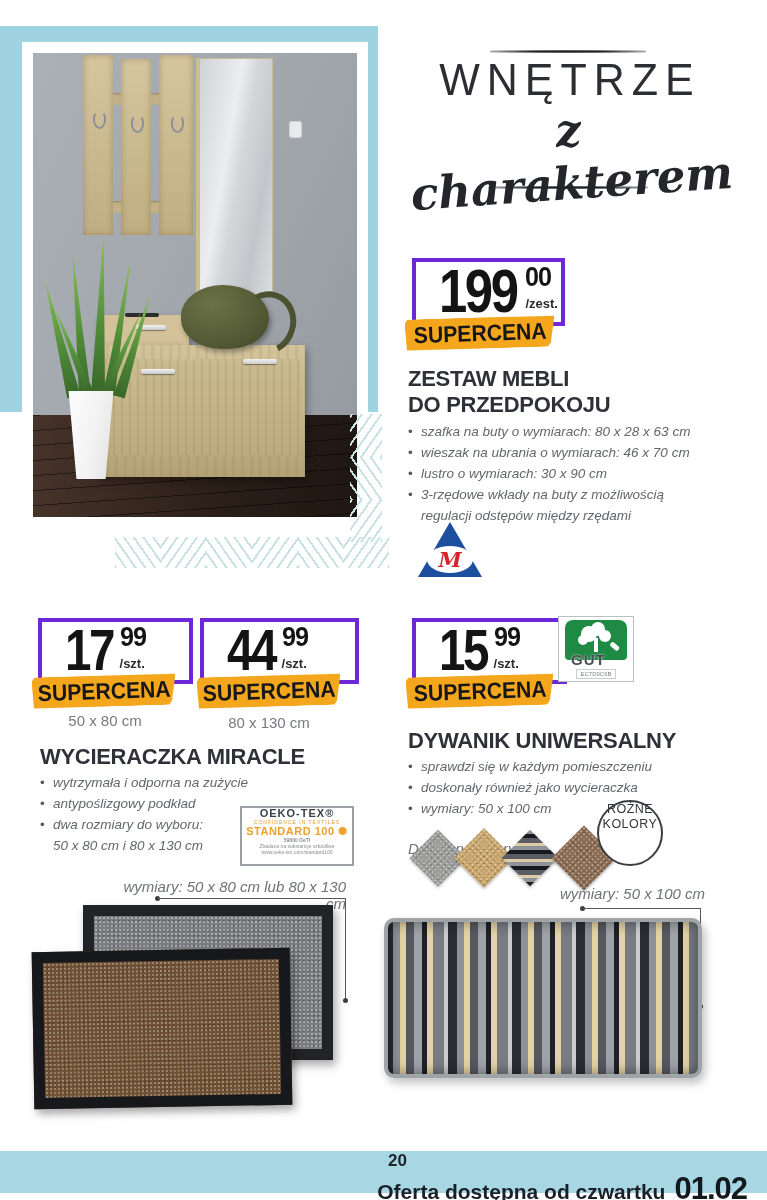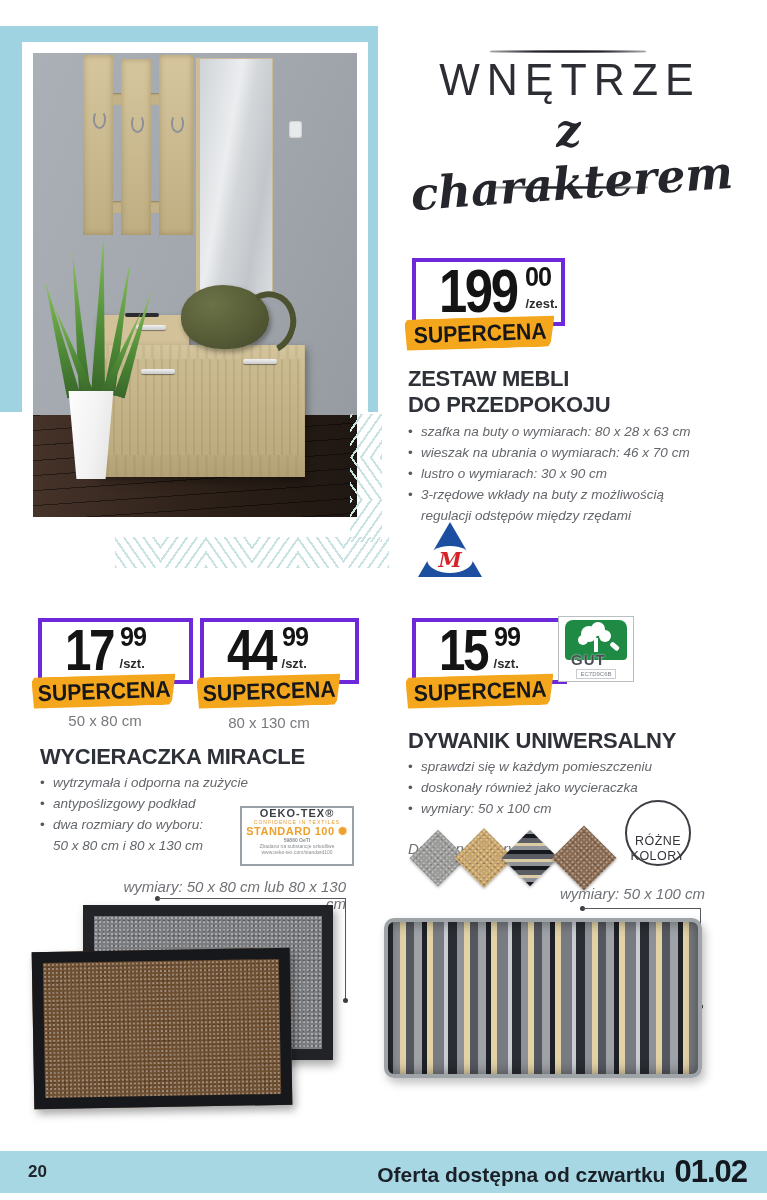--- a/index.html
+++ b/index.html
@@ -107,43 +107,43 @@
   .gut{left:558px;top:616px;width:74px;height:64px;border:1px solid #b9bec2;background:#fff;text-align:center;}
   .gut-green{position:relative;margin:3px auto 0;width:62px;height:40px;background:#1e8a44;border-radius:8px 8px 4px 4px;}
   .gut-name{position:absolute;left:6px;bottom:-8px;font-weight:bold;font-size:15px;color:#4a4e54;letter-spacing:1px;
             text-shadow:0 0 2px #fff;}
   .gut-code{margin-top:9px;font-size:6px;color:#7d8186;border:1px solid #c9cdd1;display:inline-block;padding:0 3px;line-height:8px;}
 
   
   .diamond{position:absolute;transform:rotate(45deg);box-shadow:1px 1px 3px rgba(0,0,0,.3);}
   .dot-tex{background-image:radial-gradient(rgba(255,255,255,.35) 1px,transparent 1px),
             radial-gradient(rgba(0,0,0,.28) 1px,transparent 1px);background-size:4px 4px,5px 5px;background-position:0 0,2px 2px;}
-  .colors-circle{left:625px;top:800px;width:62px;height:62px;border:2px solid #3c3e44;border-radius:50%;
-                 background:#fff;display:flex;flex-direction:column;align-items:center;justify-content:flex-end;}
+  .colors-circle{left:597px;top:800px;width:62px;height:62px;border:2px solid #3c3e44;border-radius:50%;
+                 background:#fff;display:flex;flex-direction:column;align-items:center;justify-content:flex-start;}
   .colors-circle span{font-size:12.5px;color:#33353b;letter-spacing:.5px;line-height:15px;}
 
   
   .dim-h{height:1px;background:#55585c;}
   .dim-v{width:1px;background:#55585c;}
   .dim-dot{width:5px;height:5px;border-radius:50%;background:#3c3e43;}
 
   
   .mat{box-shadow:3px 5px 9px rgba(0,0,0,.35);}
   .mat-gray{left:83px;top:905px;width:228px;height:133px;border:11px solid #212327;
             background-color:#7a7c7f;}
   .mat-brown{left:33px;top:950px;width:236px;height:135px;border:11px solid #17181b;
              background-color:#6e4f31;transform:rotate(-1deg);}
   .rug{left:384px;top:918px;width:310px;height:152px;border-radius:10px;border:4px solid #9fa4a8;
        background:repeating-linear-gradient(90deg,
          #2a2d33 0 5px,#8e9196 5px 12px,#e3d2a6 12px 18px,#55585f 18px 26px,#9fa2a7 26px 34px,
          #1e2127 34px 39px,#e3d2a6 39px 45px,#787c82 45px 56px,#c9ccd0 56px 60px,#2a2d33 60px 64px);
        box-shadow:inset 0 0 14px rgba(0,0,0,.45),3px 5px 10px rgba(0,0,0,.25);}
 
   
-  .footer-bar{left:0;top:1151px;width:767px;height:42px;background:#a6d7e3;display:flex;align-items:center;}
+  .footer-bar{left:0;top:1151px;width:767px;height:42px;background:#a6d7e3;display:flex;align-items:center;flex-direction:column;}
   .page-num{margin-left:28px;font-size:17px;font-weight:bold;color:#20242c;}
   .offer{margin-left:auto;margin-right:20px;display:flex;align-items:baseline;gap:9px;}
   .offer-text{font-size:21px;font-weight:bold;color:#1b2028;}
   .offer-date{font-size:31px;font-weight:bold;color:#14181f;letter-spacing:-1px;}
 </style>
 </head>
 <body>
 
 <div id="page">
 

